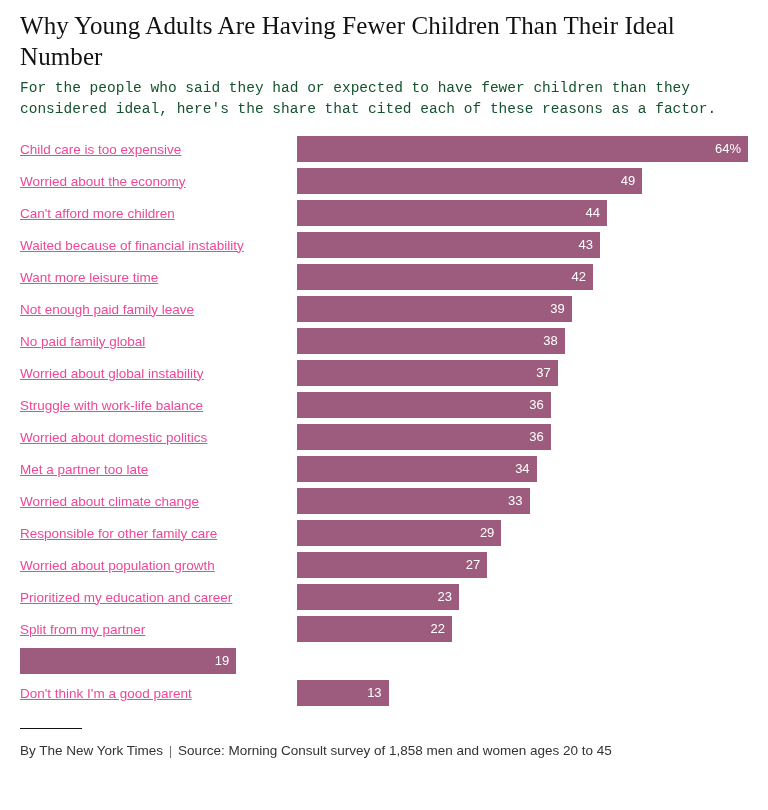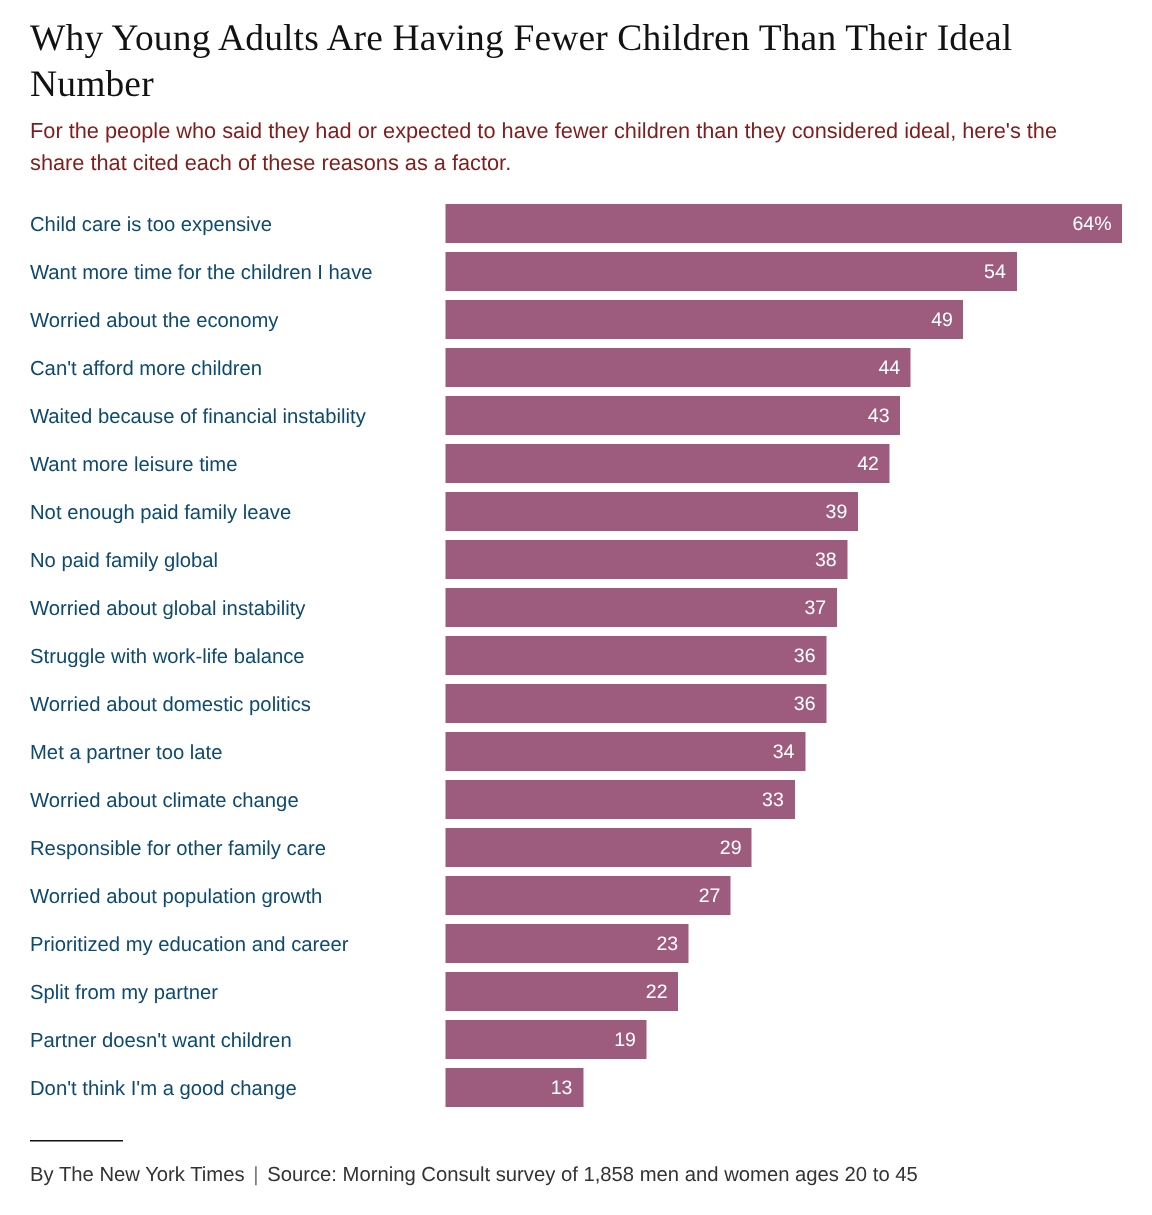--- a/index.html
+++ b/index.html
@@ -24,45 +24,46 @@
   .chart-title {
     font-family: "Liberation Serif", serif;
     font-size: 25px;
     line-height: 31px;
     font-weight: 400;
     color: #121212;
     margin: 0 0 6px 0;
     letter-spacing: 0.1px;
   }
   .chart-subtitle {
-    font-family: Liberation Sans, sans-serif;
+    font-family: Liberation Mono, monospace;
     font-size: 14.5px;
     line-height: 21px;
-    color: #7f1d1d;
+    color: #14532d;
     margin: 0 0 16px 0;
     max-width: 710px;
   }
   .plot {
     position: relative;
     width: 100%;
   }
   .row {
     display: flex;
     align-items: center;
     height: 26px;
     margin-bottom: 6px;
   }
   .row-label {
     width: 277px;
     flex: 0 0 277px;
     font-size: 13.5px;
-    color: #0c4a6e;
+    color: #ec4899;
     white-space: nowrap;
     overflow: hidden;
     text-overflow: ellipsis;
+    text-decoration: underline;
   }
   .bar-area {
     position: relative;
     flex: 1 1 auto;
     height: 26px;
   }
   .bar {
     position: absolute;
     left: 0;
     top: 0;
@@ -105,27 +106,20 @@
 
   <div class="plot">
       <div class="row">
         <div class="row-label">Child care is too expensive</div>
         <div class="bar-area">
           <div class="bar" style="width: 100%; background: rgb(157, 92, 125);"></div>
           <div class="bar-value" style="width: 100%;">64%</div>
         </div>
       </div>
       <div class="row">
-        <div class="row-label">Want more time for the children I have</div>
-        <div class="bar-area">
-          <div class="bar" style="width: 84.375%; background: rgb(157, 92, 125);"></div>
-          <div class="bar-value" style="width: 84.375%;">54</div>
-        </div>
-      </div>
-      <div class="row">
         <div class="row-label">Worried about the economy</div>
         <div class="bar-area">
           <div class="bar" style="width: 76.5625%; background: rgb(157, 92, 125);"></div>
           <div class="bar-value" style="width: 76.5625%;">49</div>
         </div>
       </div>
       <div class="row">
         <div class="row-label">Can't afford more children</div>
         <div class="bar-area">
           <div class="bar" style="width: 68.75%; background: rgb(157, 92, 125);"></div>
@@ -217,28 +211,27 @@
         </div>
       </div>
       <div class="row">
         <div class="row-label">Split from my partner</div>
         <div class="bar-area">
           <div class="bar" style="width: 34.375%; background: rgb(157, 92, 125);"></div>
           <div class="bar-value" style="width: 34.375%;">22</div>
         </div>
       </div>
       <div class="row">
-        <div class="row-label">Partner doesn't want children</div>
         <div class="bar-area">
           <div class="bar" style="width: 29.6875%; background: rgb(157, 92, 125);"></div>
           <div class="bar-value" style="width: 29.6875%;">19</div>
         </div>
       </div>
       <div class="row">
-        <div class="row-label">Don't think I'm a good change</div>
+        <div class="row-label">Don't think I'm a good parent</div>
         <div class="bar-area">
           <div class="bar" style="width: 20.3125%; background: rgb(157, 92, 125);"></div>
           <div class="bar-value" style="width: 20.3125%;">13</div>
         </div>
       </div>
     </div>
 
   <hr class="footer-rule">
   <div class="footer-note">
     <span>By The New York Times</span>

